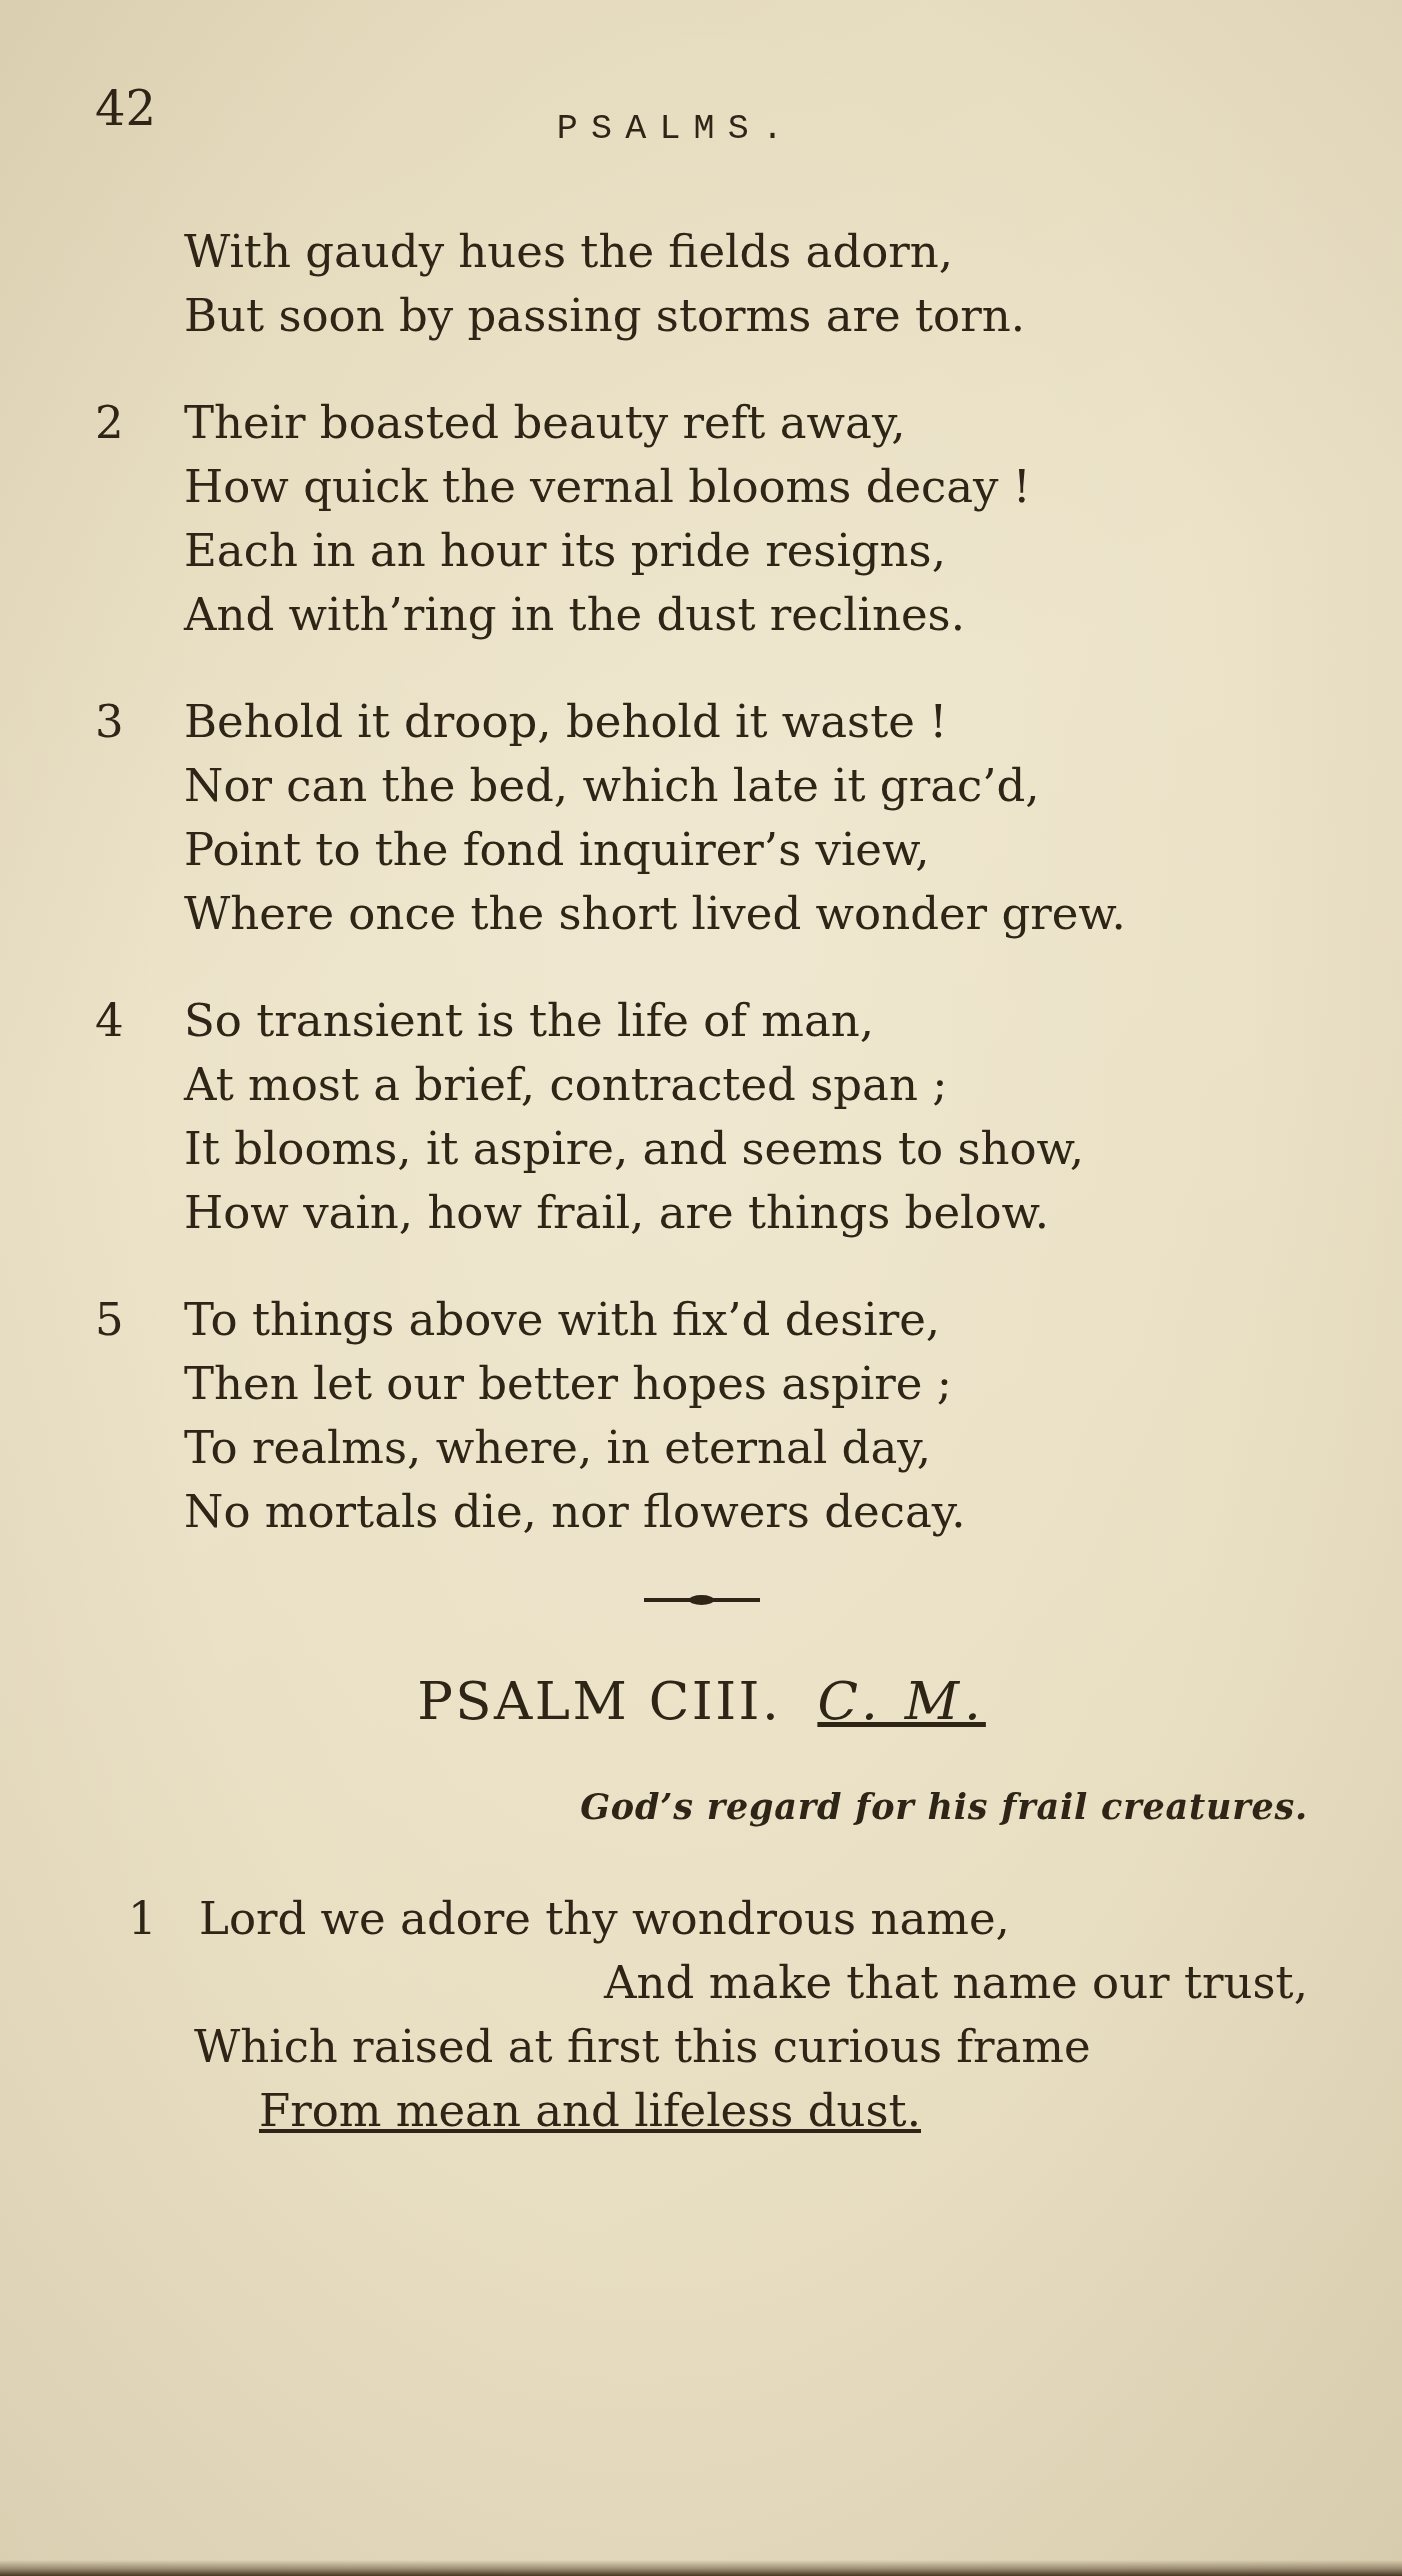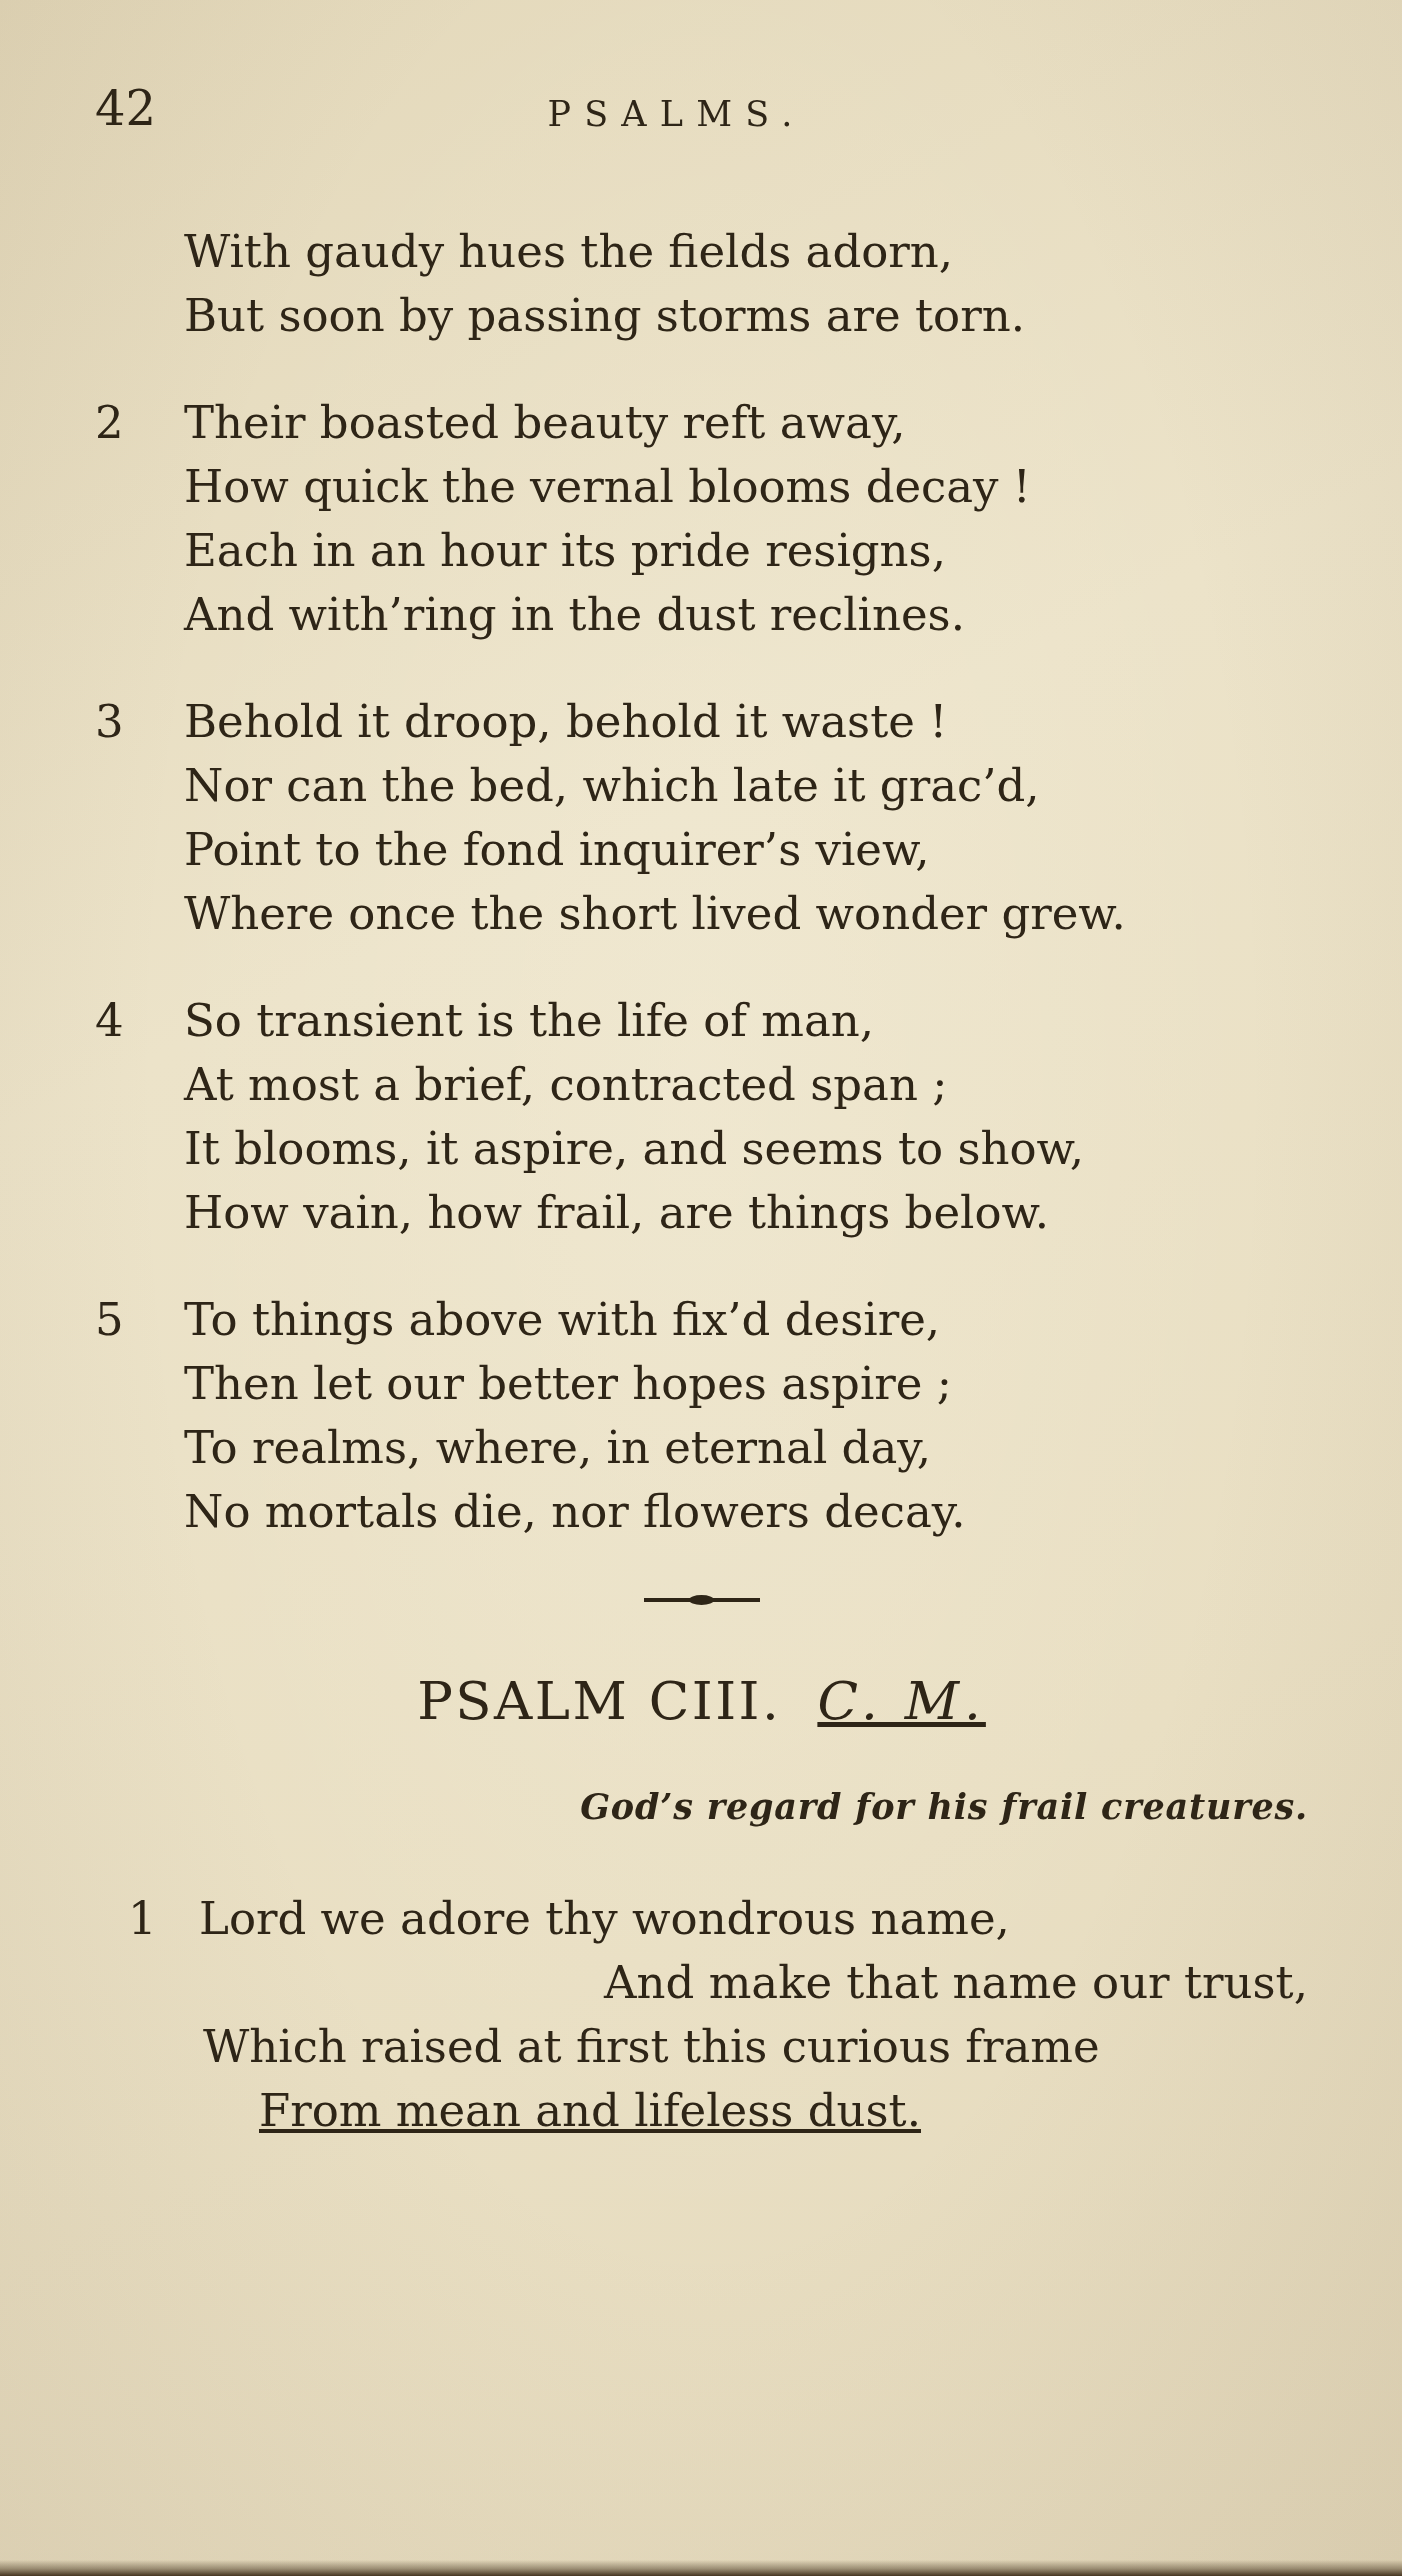--- a/index.html
+++ b/index.html
@@ -40,25 +40,26 @@
     position: absolute;
     left: 0;
     top: 0;
     font-size: 48px;
     line-height: 58px;
   }
   .running-title {
     position: absolute;
     left: 0;
     right: 50px;
-    top: 10px;
+    top: 25px;
     text-align: center;
     font-size: 35px;
     letter-spacing: 13.2px;
     line-height: 50px;
+    font-family: Liberation Mono, monospace;
   }
   .stanza {
     position: relative;
     padding-left: 89px;
     margin-bottom: 43px;
     font-size: 45px;
     line-height: 64px;
   }
   .stanza-number {
     position: absolute;
@@ -67,21 +68,21 @@
     width: 74px;
   }
   .verse-line {
     white-space: nowrap;
   }
   
   .stanza.cm { padding-left: 99px; }
   .stanza.cm .stanza-number { left: 33px; }
   .stanza.cm .line-1 { margin-left: 5px; }
   .stanza.cm .line-2 { margin-left: 43px; text-align: right; }
-  .stanza.cm .line-3 { margin-left: 9px; }
+  .stanza.cm .line-3 { margin-left: 0px; }
   .stanza.cm .line-4 { margin-left: 65px; text-decoration: underline; }
 
   .divider {
     display: flex;
     align-items: center;
     justify-content: center;
     margin: 51px 0 65px 0;
   }
   .divider .bar {
     width: 48px;

